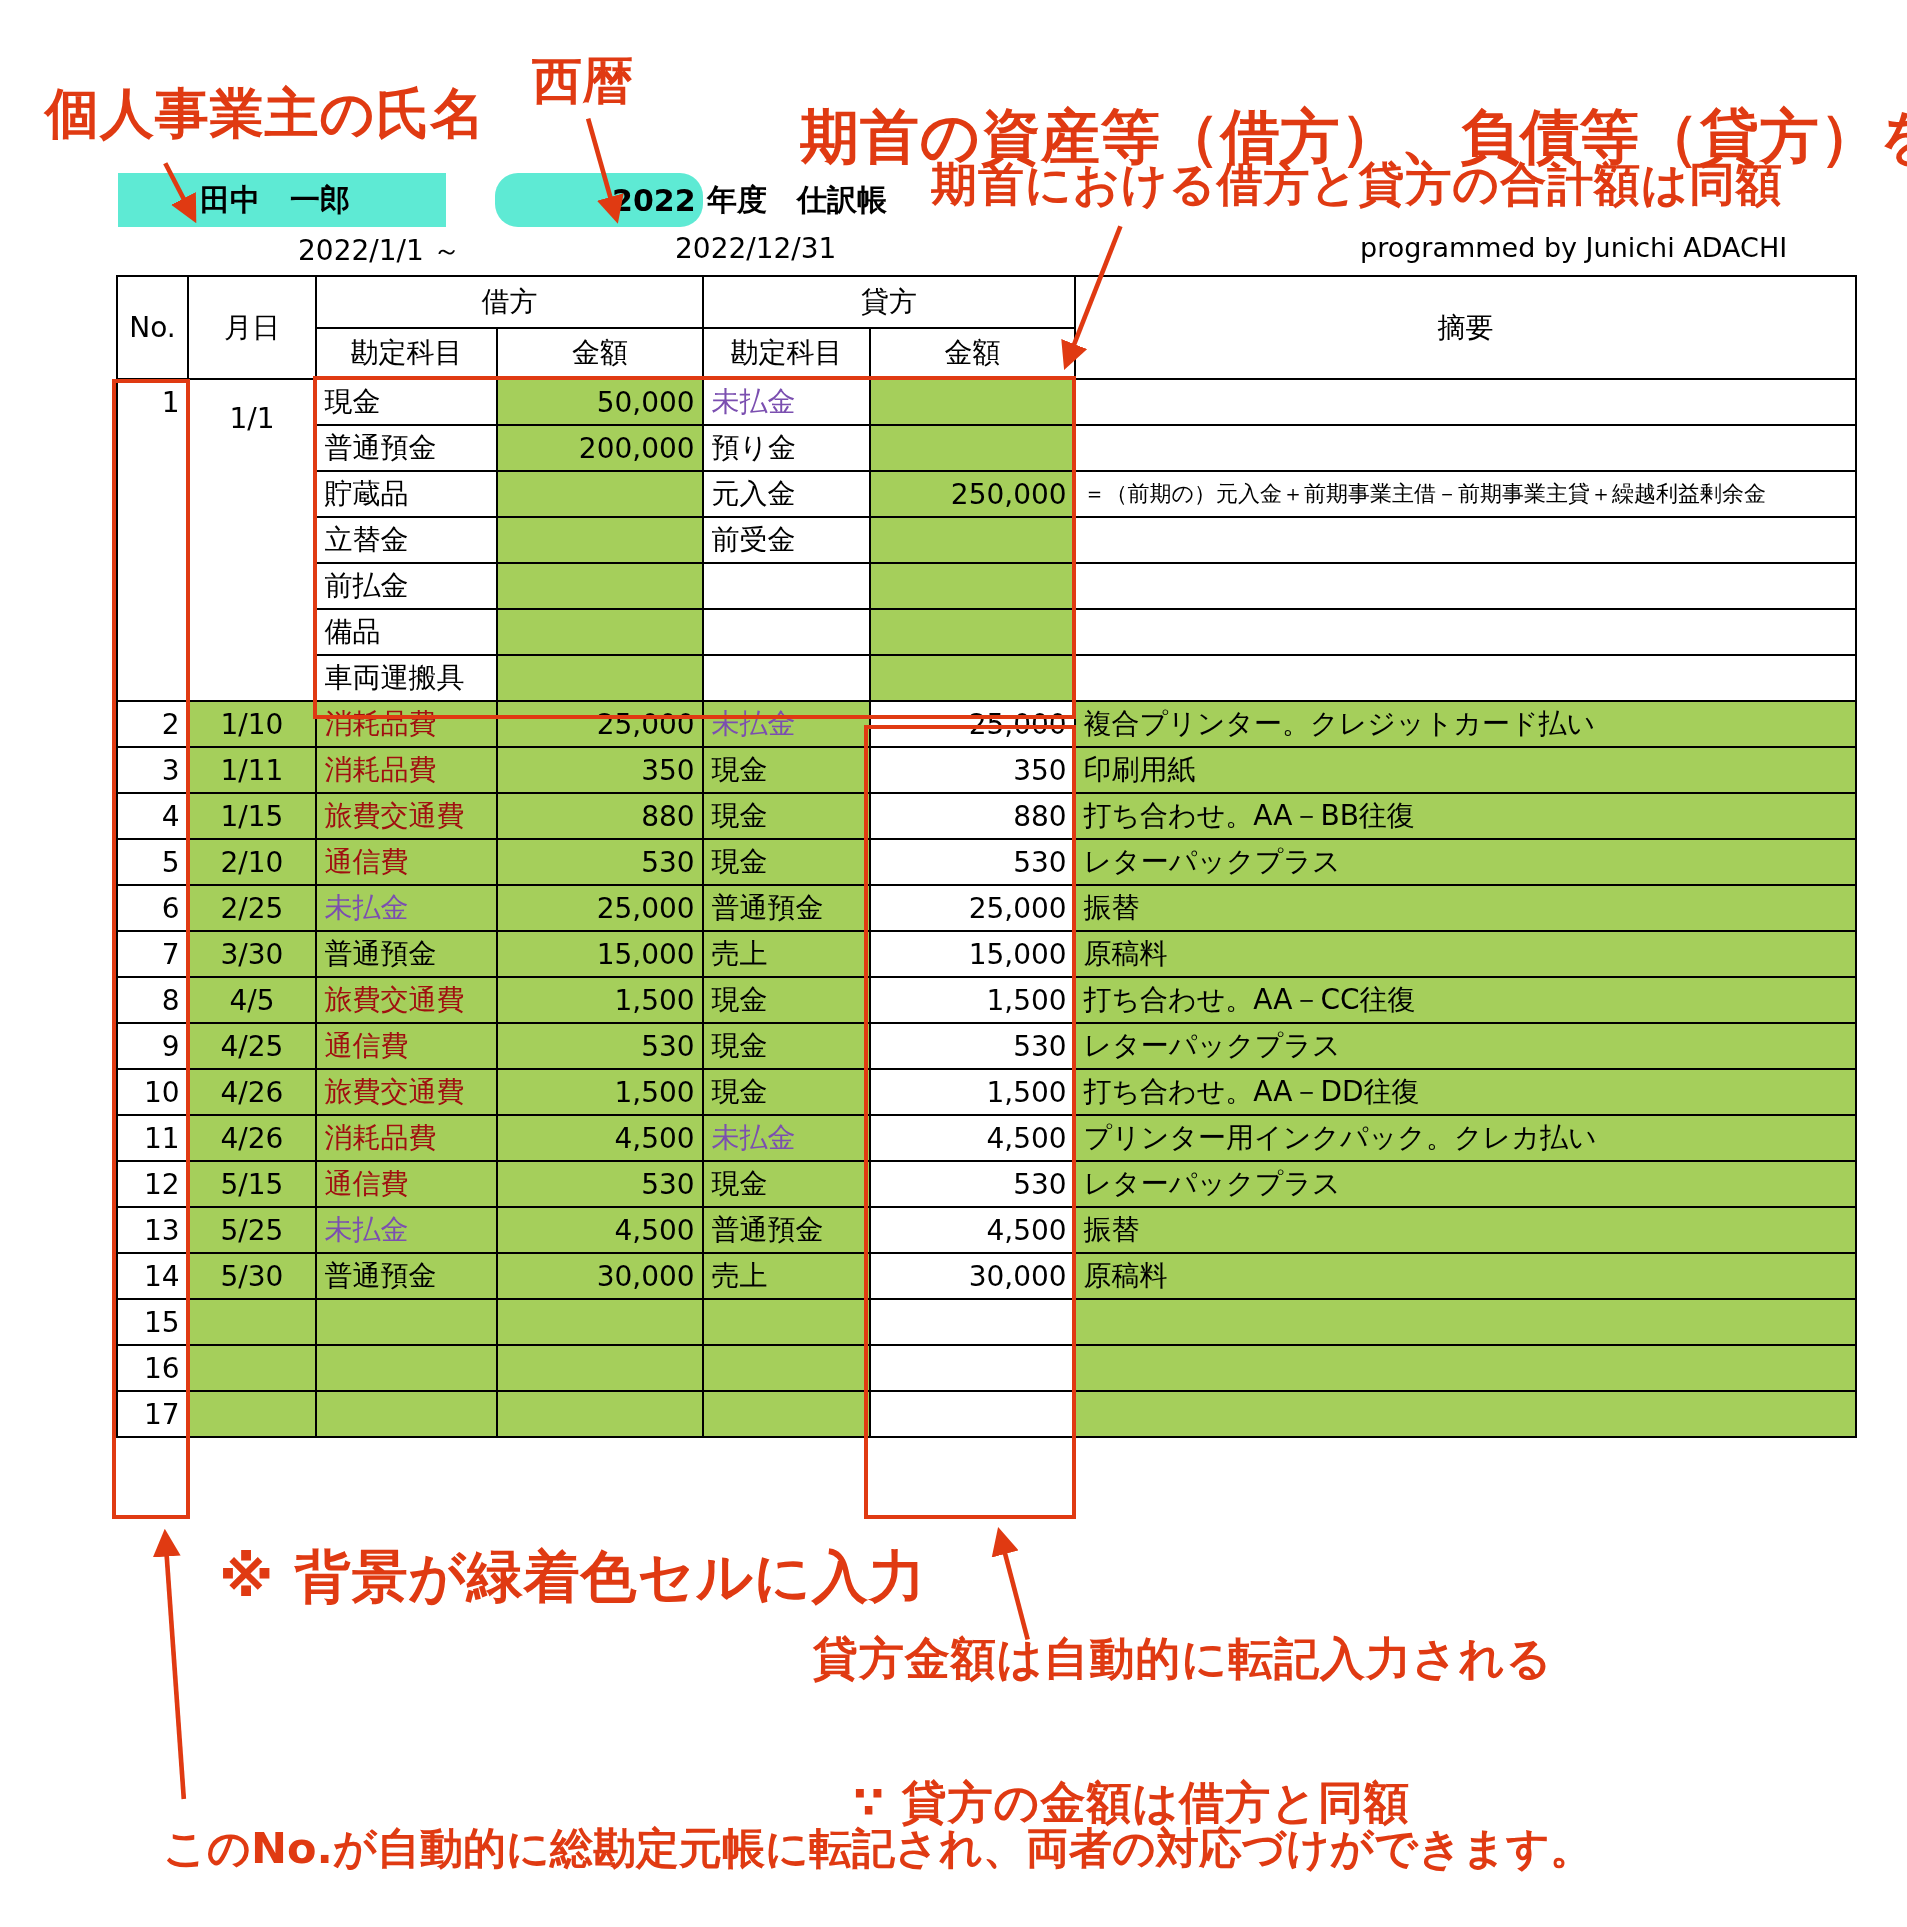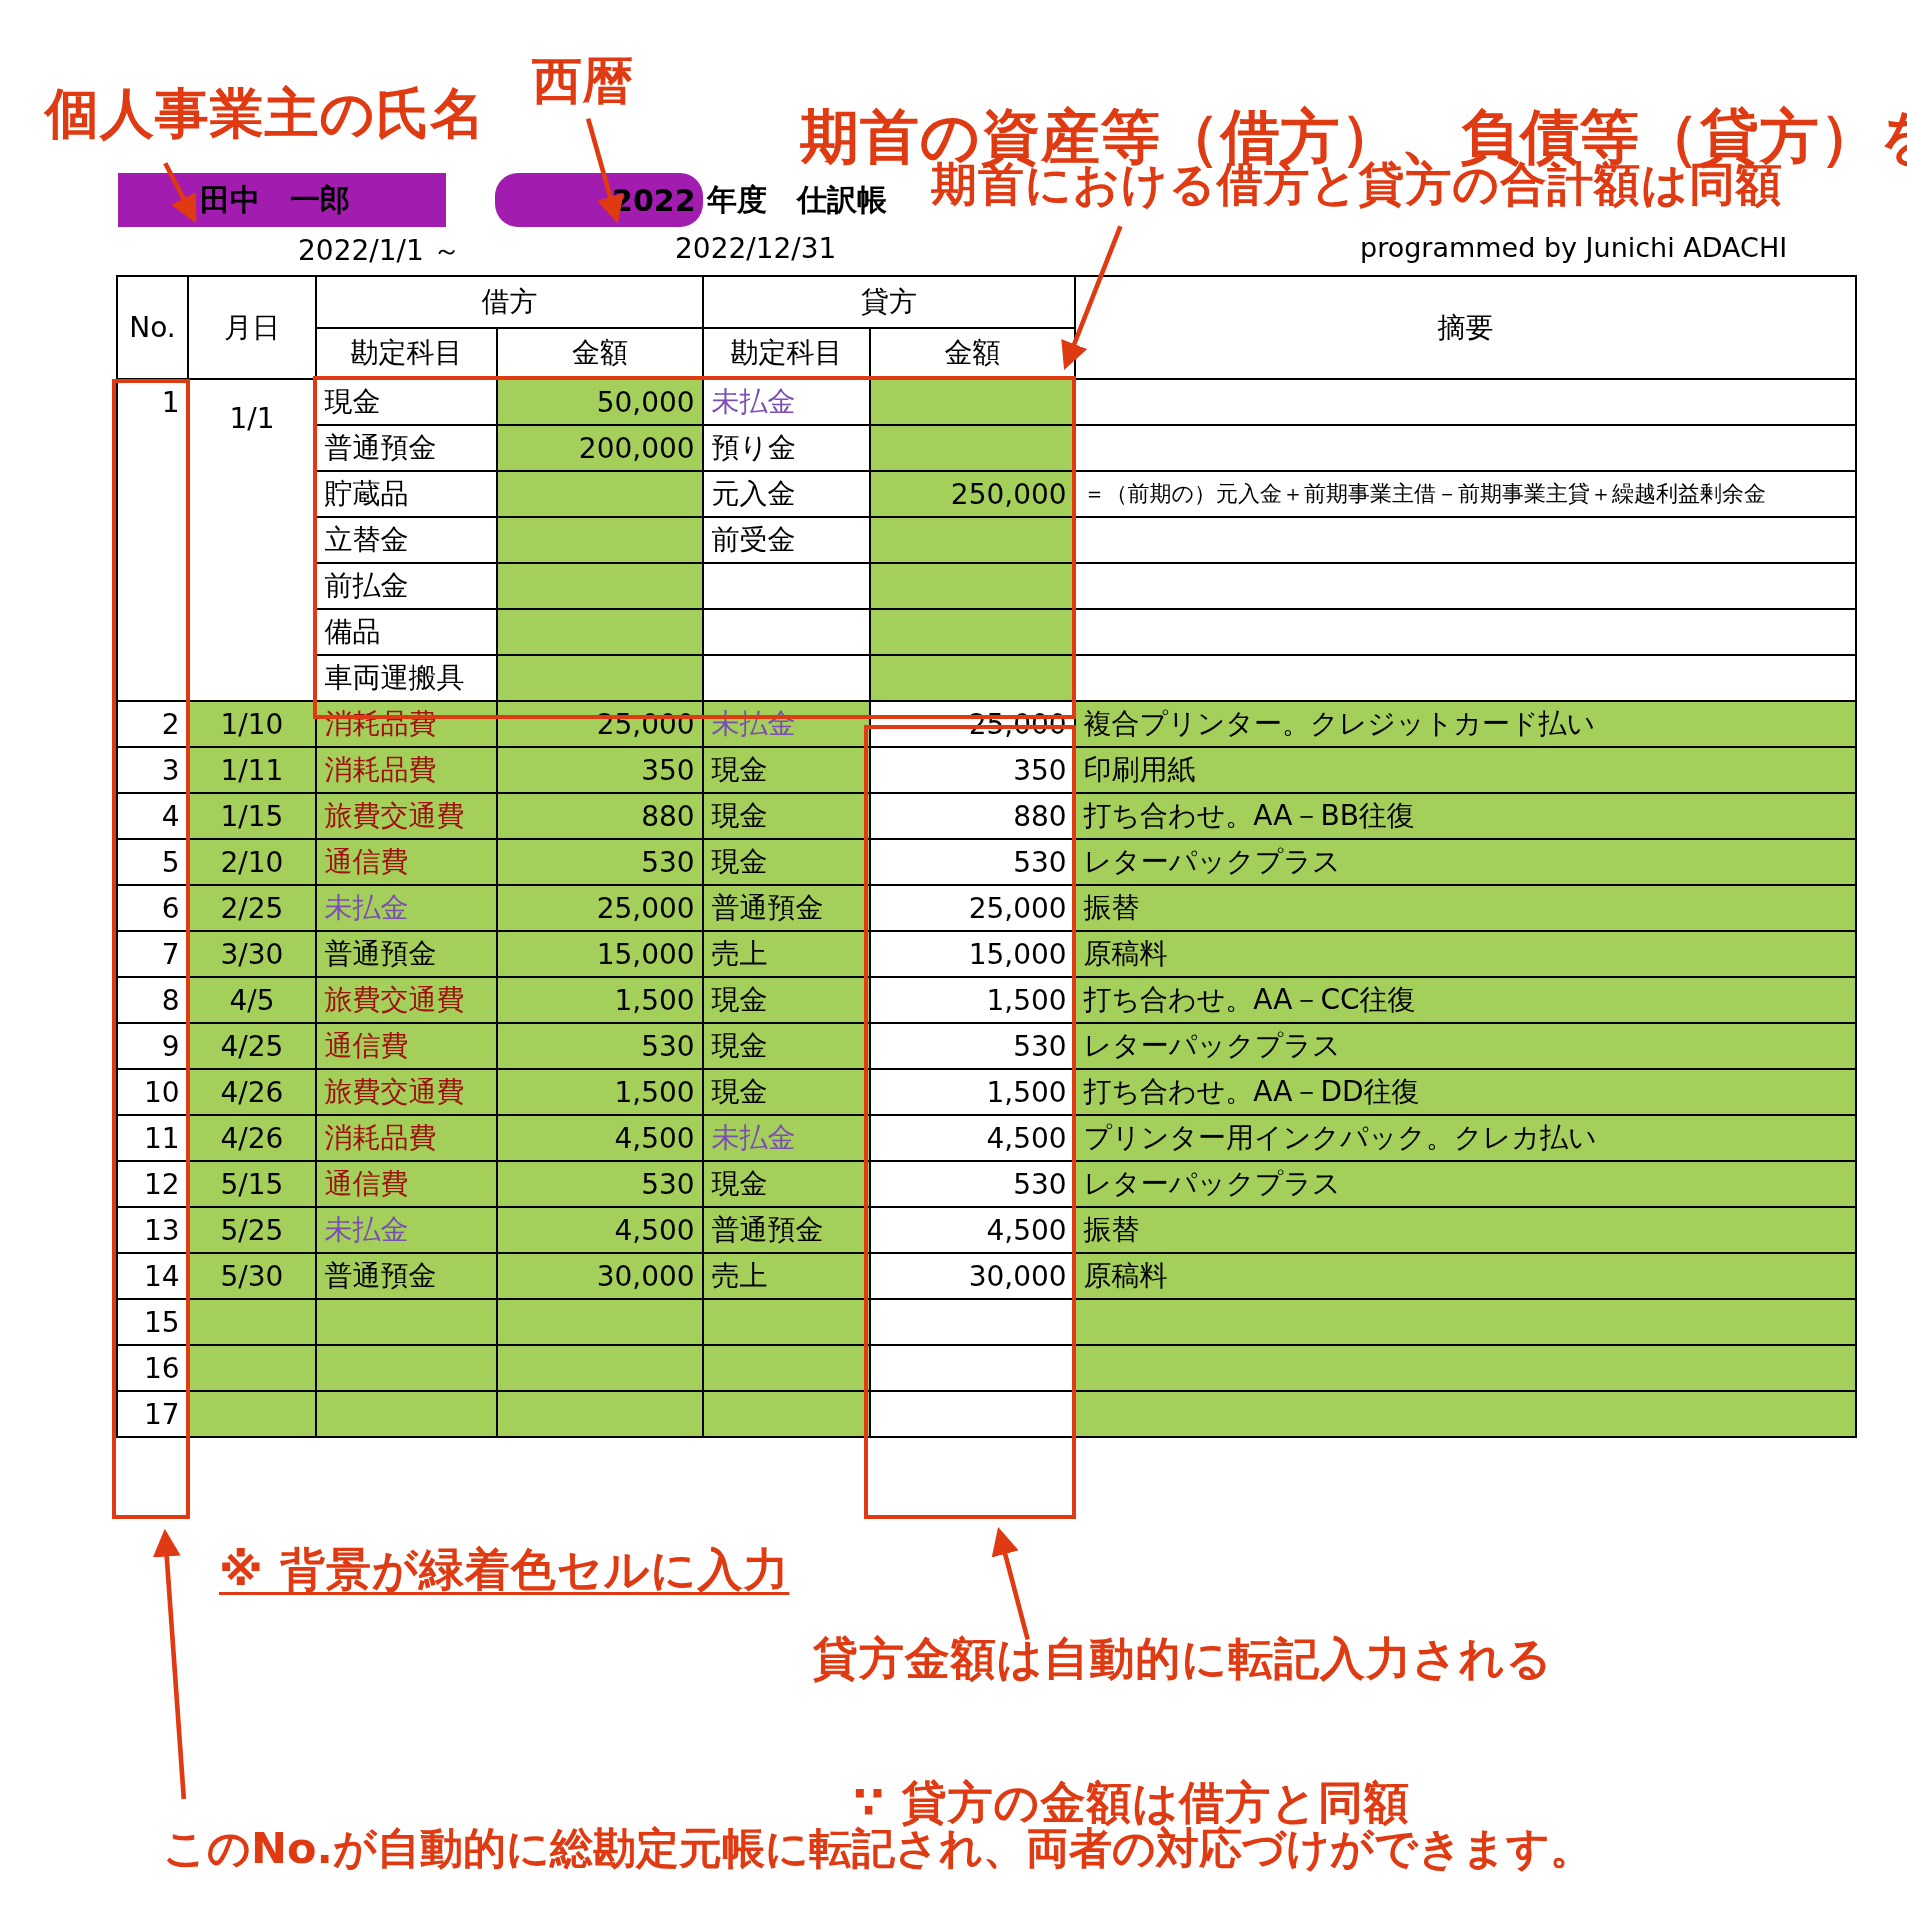--- a/index.html
+++ b/index.html
@@ -1,20 +1,20 @@
 <!DOCTYPE html>
 <html style="font-size:15px"><head>
 <meta charset="utf-8">
 <style>
   html, body { margin:0; padding:0; background:#ffffff; }
   body { width:1907px; height:1927px; position:relative; overflow:hidden;
          font-family:"DejaVu Sans", "Liberation Sans", sans-serif; color:#000; }
   .anno { position:absolute; color:#E03A12; font-weight:bold; white-space:nowrap;
           font-family:"DejaVu Sans", sans-serif; letter-spacing:0.9px; }
-  .green { background:#a21caf; }
+  .green { background:#5eead4; }
   .hdrbox { position:absolute; height:54px; display:flex; align-items:center; font-weight:bold; font-size:30px; }
   .plain { position:absolute; font-size:28px; white-space:nowrap; }
 
   table.journal { position:absolute; left:116px; top:275px; border-collapse:collapse;
                   table-layout:fixed; width:1739px; font-size:28px; }
   table.journal td, table.journal th { border:2.8px solid #000; padding:0 7.4px; height:44px;
         white-space:nowrap; overflow:hidden; font-weight:normal; }
   table.journal th { height:49px; }
   .c { text-align:center; }
   .r { text-align:right; }
@@ -283,17 +283,17 @@
       <path d="M0,0 L6,3 L0,6 z" fill="#E03A12"></path>
     </marker>
   </defs>
   <line x1="178" y1="176" x2="208" y2="234" stroke="#E03A12" stroke-width="5" marker-end="url(#ah)"></line>
   <line x1="634" y1="128" x2="664" y2="234" stroke="#E03A12" stroke-width="5" marker-end="url(#ah)"></line>
   <line x1="1208" y1="244" x2="1150" y2="392" stroke="#E03A12" stroke-width="5" marker-end="url(#ah)"></line>
   <line x1="1108" y1="1768" x2="1078" y2="1654" stroke="#E03A12" stroke-width="5" marker-end="url(#ah)"></line>
   <line x1="198" y1="1940" x2="178" y2="1656" stroke="#E03A12" stroke-width="5" marker-end="url(#ah)"></line>
 </svg>
 
-<div class="anno" style="left:219px; top:1540px; font-size:45px; text-decoration:underline; text-underline-offset:7.4px; text-decoration-thickness:2.8px;">※ 背景が緑着色セルに入力</div>
+<div class="anno" style="left:219px; top:1540px; font-size:56px; text-underline-offset:7.4px; text-decoration-thickness:2.8px;">※ 背景が緑着色セルに入力</div>
 <div class="anno" style="left:813px; top:1629px; font-size:45px;">貸方金額は自動的に転記入力される</div>
 <div class="anno" style="left:853px; top:1773px; font-size:45px;">∵ 貸方の金額は借方と同額</div>
 <div class="anno" style="left:163px; top:1820px; font-size:43px; letter-spacing:0;">このNo.が自動的に総勘定元帳に転記され、両者の対応づけができます。</div>
 
 
 </body></html>

